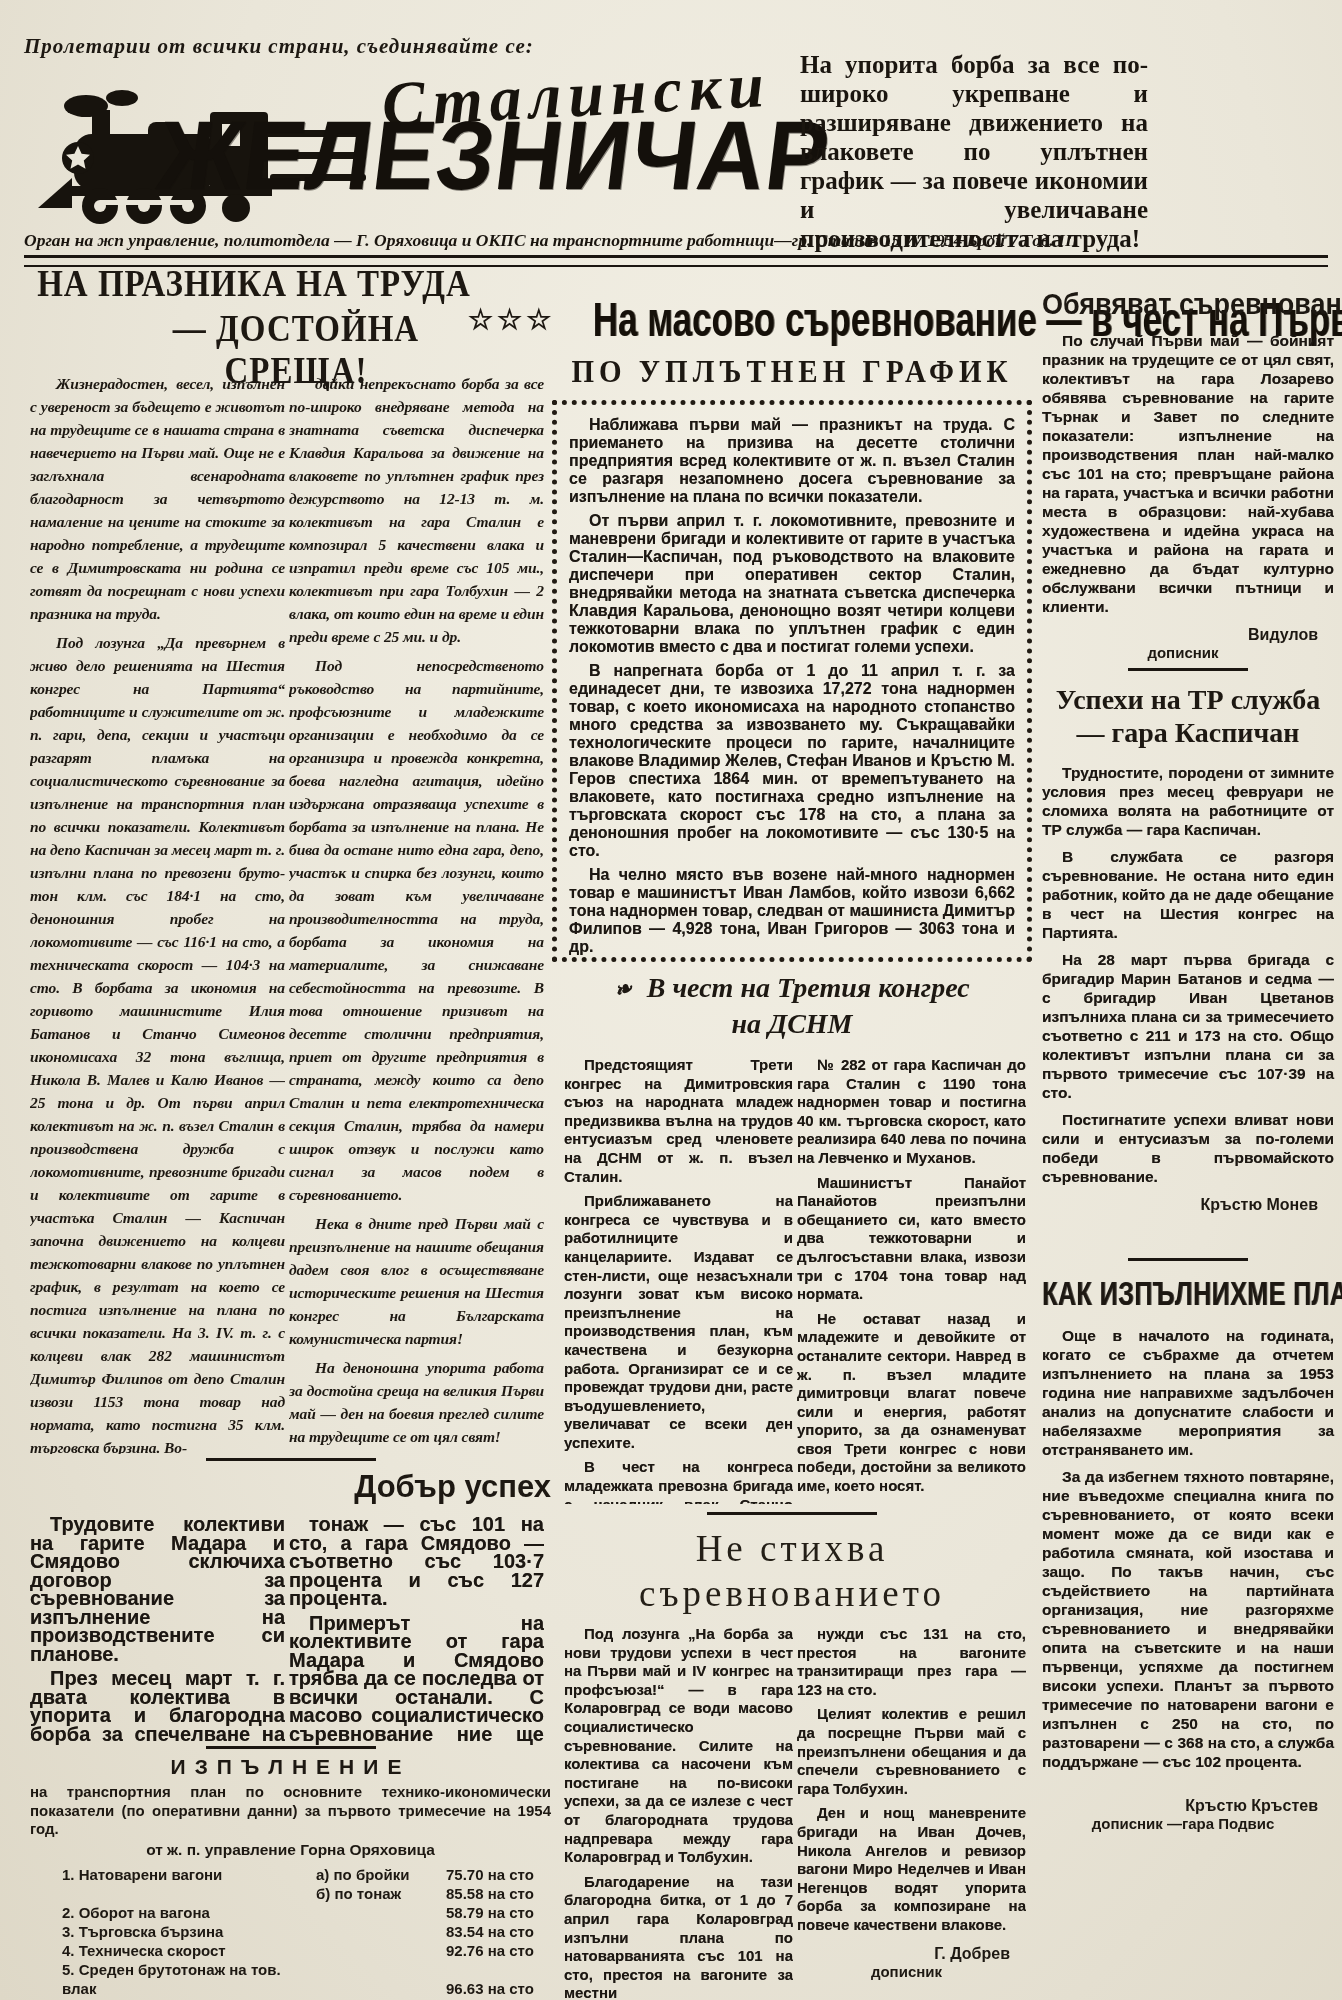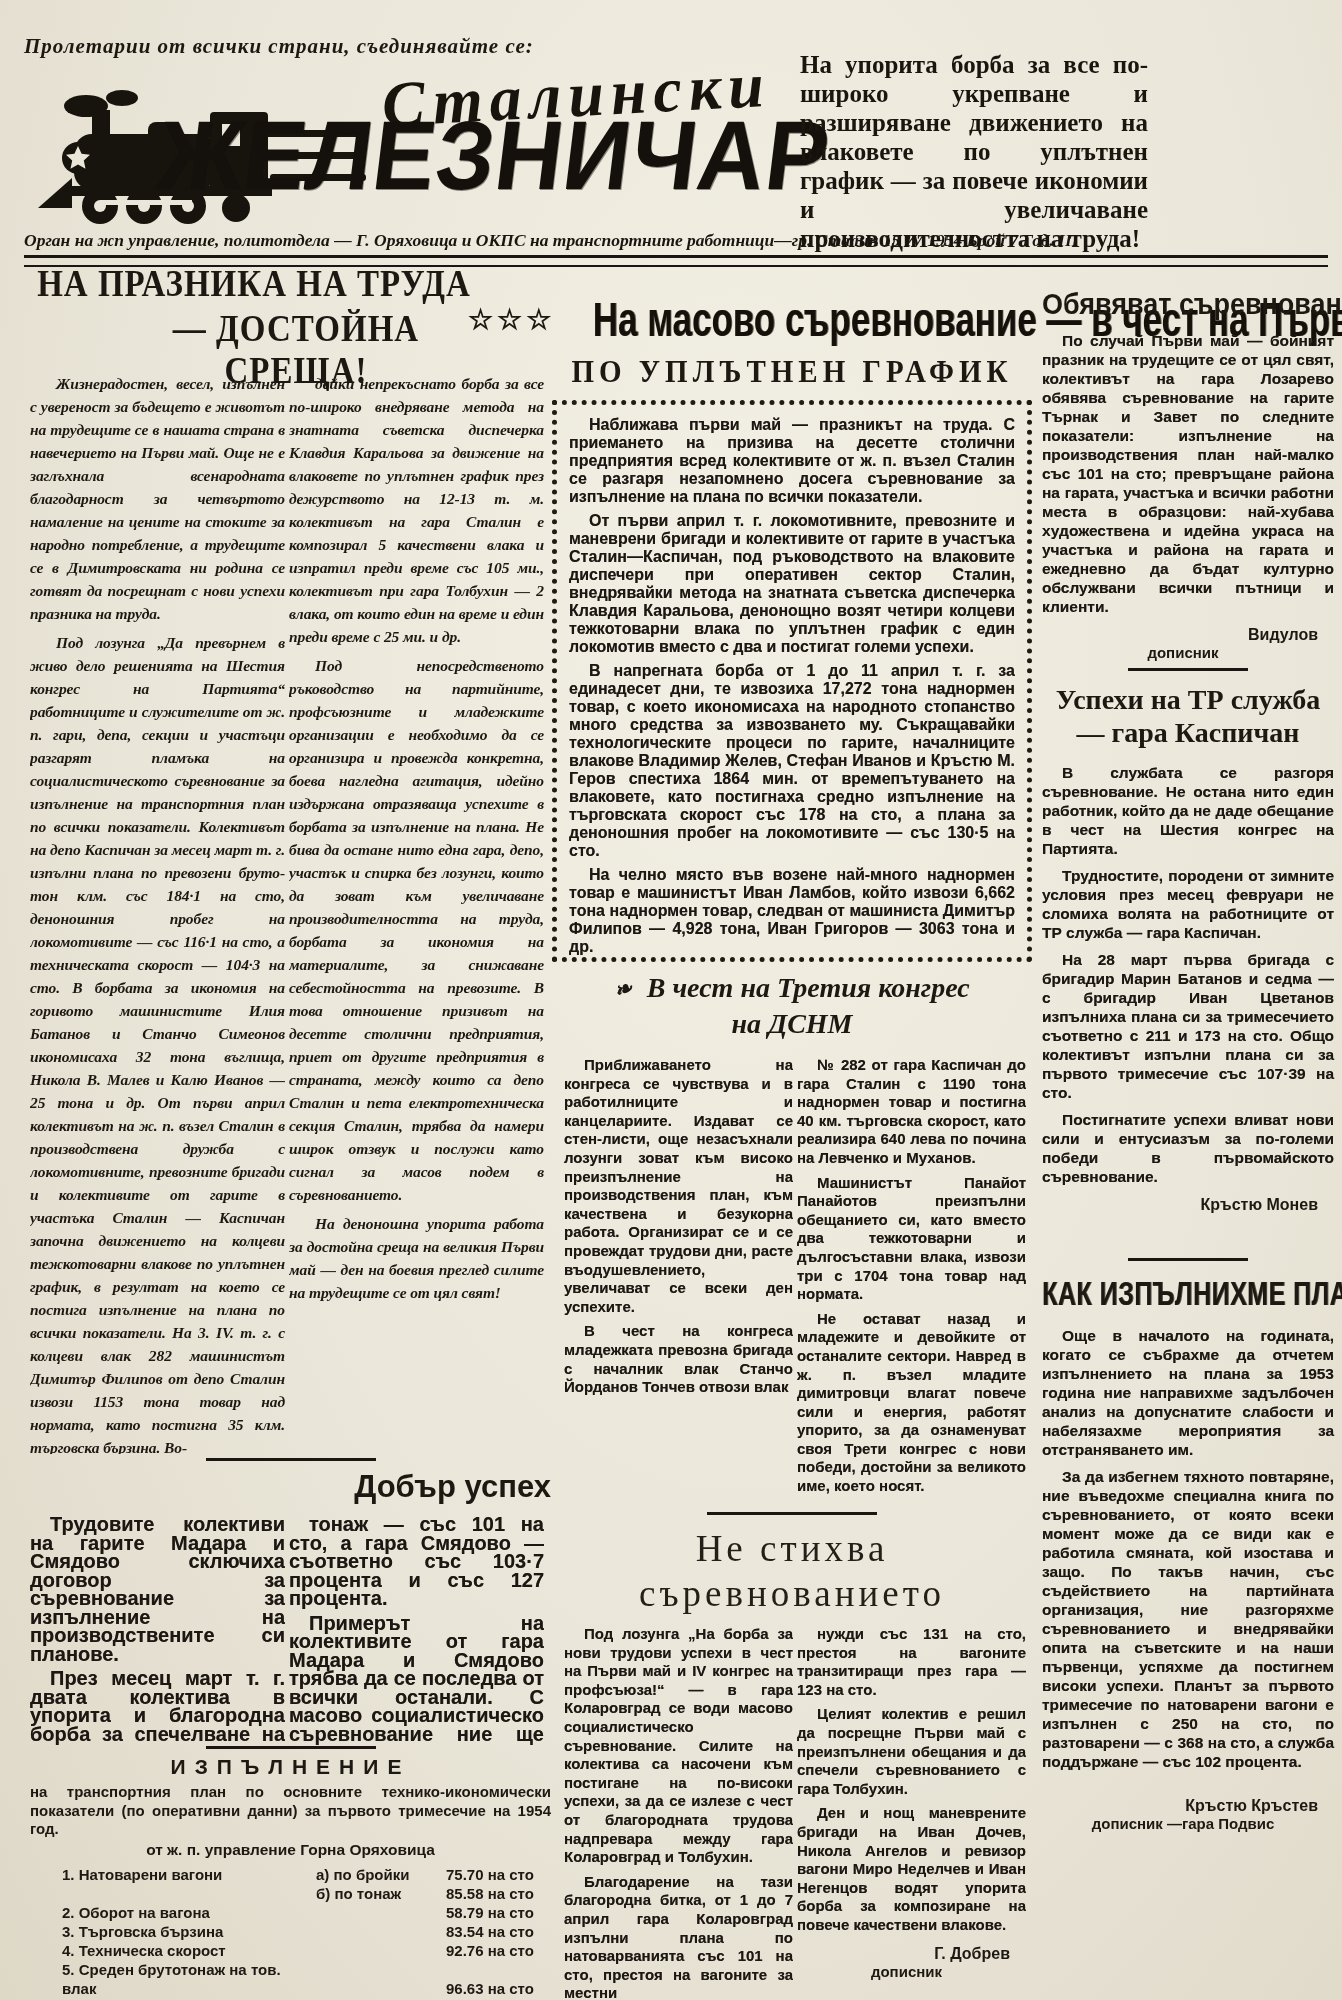--- a/index.html
+++ b/index.html
@@ -147,20 +147,21 @@
     <div class="lead-t2 ser">— ДОСТОЙНА СРЕЩА!</div>
   </div>
   <div class="abs lead-cols cols">
     <div class="col body-it">
       <p>Жизнерадостен, весел, изпълнен с увереност за бъдещето е животът на трудещите се в нашата страна в навечерието на Първи май. Още не е заглъхнала всенародната благодарност за четвъртото намаление на цените на стоките за народно потребление, а трудещите се в Димитровската ни родина се готвят да посрещнат с нови успехи празника на труда.</p>
       <p>Под лозунга „Да превърнем в живо дело решенията на Шестия конгрес на Партията“ работниците и служителите от ж. п. гари, депа, секции и участъци разгарят пламъка на социалистическото съревнование за изпълнение на транспортния план по всички показатели. Колективът на депо Каспичан за месец март т. г. изпълни плана по превозени бруто-тон клм. със 184·1 на сто, деноношния пробег на локомотивите — със 116·1 на сто, а техническата скорост — 104·3 на сто. В борбата за икономия на горивото машинистите Илия Батанов и Станчо Симеонов икономисаха 32 тона въглища, Никола В. Малев и Калю Иванов — 25 тона и др. От първи април колективът на ж. п. възел Сталин в производствена дружба с локомотивните, превозните бригади и колективите от гарите в участъка Сталин — Каспичан започна движението на колцеви тежкотоварни влакове по уплътнен график, в резултат на което се постига изпълнение на плана по всички показатели. На 3. IV. т. г. с колцеви влак 282 машинистът Димитър Филипов от депо Сталин извози 1153 тона товар над нормата, като постигна 35 клм. търговска бързина. Во-</p>
     </div>
     <div class="col body-it">
       <p>дейки непрекъснато борба за все по-широко внедряване метода на знатната съветска диспечерка Клавдия Каральова за движение на влаковете по уплътнен график през дежурството на 12-13 т. м. колективът на гара Сталин е композирал 5 качествени влака и изпратил преди време със 105 ми., колективът при гара Толбухин — 2 влака, от които един на време и един преди време с 25 ми. и др.</p>
       <p>Под непосредственото ръководство на партийните, профсъюзните и младежките организации е необходимо да се организира и провежда конкретна, боева нагледна агитация, идейно издържана отразяваща успехите в борбата за изпълнение на плана. Не бива да остане нито една гара, депо, участък и спирка без лозунги, които да зоват към увеличаване производителността на труда, борбата за икономия на материалите, за снижаване себестойността на превозите. В това отношение призивът на десетте столични предприятия, приет от другите предприятия в страната, между които са депо Сталин и пета електротехническа секция Сталин, трябва да намери широк отзвук и послужи като сигнал за масов подем в съревнованието.</p>
+      <p>Нека в дните пред Първи май с преизпълнение на нашите обещания дадем своя влог в осъществяване историческите решения на Шестия конгрес на Българската комунистическа партия!</p>
       <p>На деноношна упорита работа за достойна среща на великия Първи май — ден на боевия преглед силите на трудещите се от цял свят!</p>
     </div>
   </div>
 
   <div class="abs banner">
     <span class="stars">☆☆☆</span>
     <span class="banner-title">На масово съревнование — в чест на Първи май!</span>
 
   </div>
 
@@ -174,20 +175,21 @@
   </div>
 
   <div class="abs dsnm">
     <div class="dsnm-h1 ser">
       <span class="dsnm-orn">❧</span>
       <span>В чест на Третия конгрес</span>
     </div>
     <div class="dsnm-h2 ser">на ДСНМ</div>
     <div class="cols mid-cols">
       <div class="col body-sans">
+        <p>Предстоящият Трети конгрес на Димитровския съюз на народната младеж предизвиква вълна на трудов ентусиазъм сред членовете на ДСНМ от ж. п. възел Сталин.</p>
         <p>Приближаването на конгреса се чувствува и в работилниците и канцелариите. Издават се стен-листи, още незасъхнали лозунги зоват към високо преизпълнение на производствения план, към качествена и безукорна работа. Организират се и се провеждат трудови дни, расте въодушевлението, увеличават се всеки ден успехите.</p>
         <p>В чест на конгреса младежката превозна бригада с началник влак Станчо Йорданов Тончев отвози влак</p>
       </div>
       <div class="col body-sans">
         <p>№ 282 от гара Каспичан до гара Сталин с 1190 тона наднормен товар и постигна 40 км. търговска скорост, като реализира 640 лева по почина на Левченко и Муханов.</p>
         <p>Машинистът Панайот Панайотов преизпълни обещанието си, като вместо два тежкотоварни и дългосъставни влака, извози три с 1704 тона товар над нормата.</p>
         <p>Не остават назад и младежите и девойките от останалите сектори. Навред в ж. п. възел младите димитровци влагат повече сили и енергия, работят упорито, за да ознаменуват своя Трети конгрес с нови победи, достойни за великото име, което носят.</p>
 
       </div>
     </div>
@@ -220,22 +222,22 @@
     </div>
   </div>
 
   <div class="abs rcol r2">
     <div class="mini-rule" style="width:120px;"></div>
     <div class="r2-title ser">
       <div>Успехи на ТР служба</div>
       <div>— гара Каспичан</div>
     </div>
     <div class="body-sans">
+      <p>Трудностите, породени от зимните условия през месец февруари не сломиха волята на работниците от ТР служба — гара Каспичан.</p>
       <p>В службата се разгоря съревнование. Не остана нито един работник, който да не даде обещание в чест на Шестия конгрес на Партията.</p>
-      <p>Трудностите, породени от зимните условия през месец февруари не сломиха волята на работниците от ТР служба — гара Каспичан.</p>
       <p>На 28 март първа бригада с бригадир Марин Батанов и седма — с бригадир Иван Цветанов изпълниха плана си за тримесечието съответно с 211 и 173 на сто. Общо колективът изпълни плана си за първото тримесечие със 107·39 на сто.</p>
       <p>Постигнатите успехи вливат нови сили и ентусиазъм за по-големи победи в първомайското съревнование.</p>
       <div class="byline">Кръстю Монев</div>
     </div>
   </div>
 
   <div class="abs rcol r3">
     <div class="mini-rule" style="width:120px;"></div>
     <div class="r3-title">КАК ИЗПЪЛНИХМЕ ПЛАНА</div>
     <div class="body-sans">

